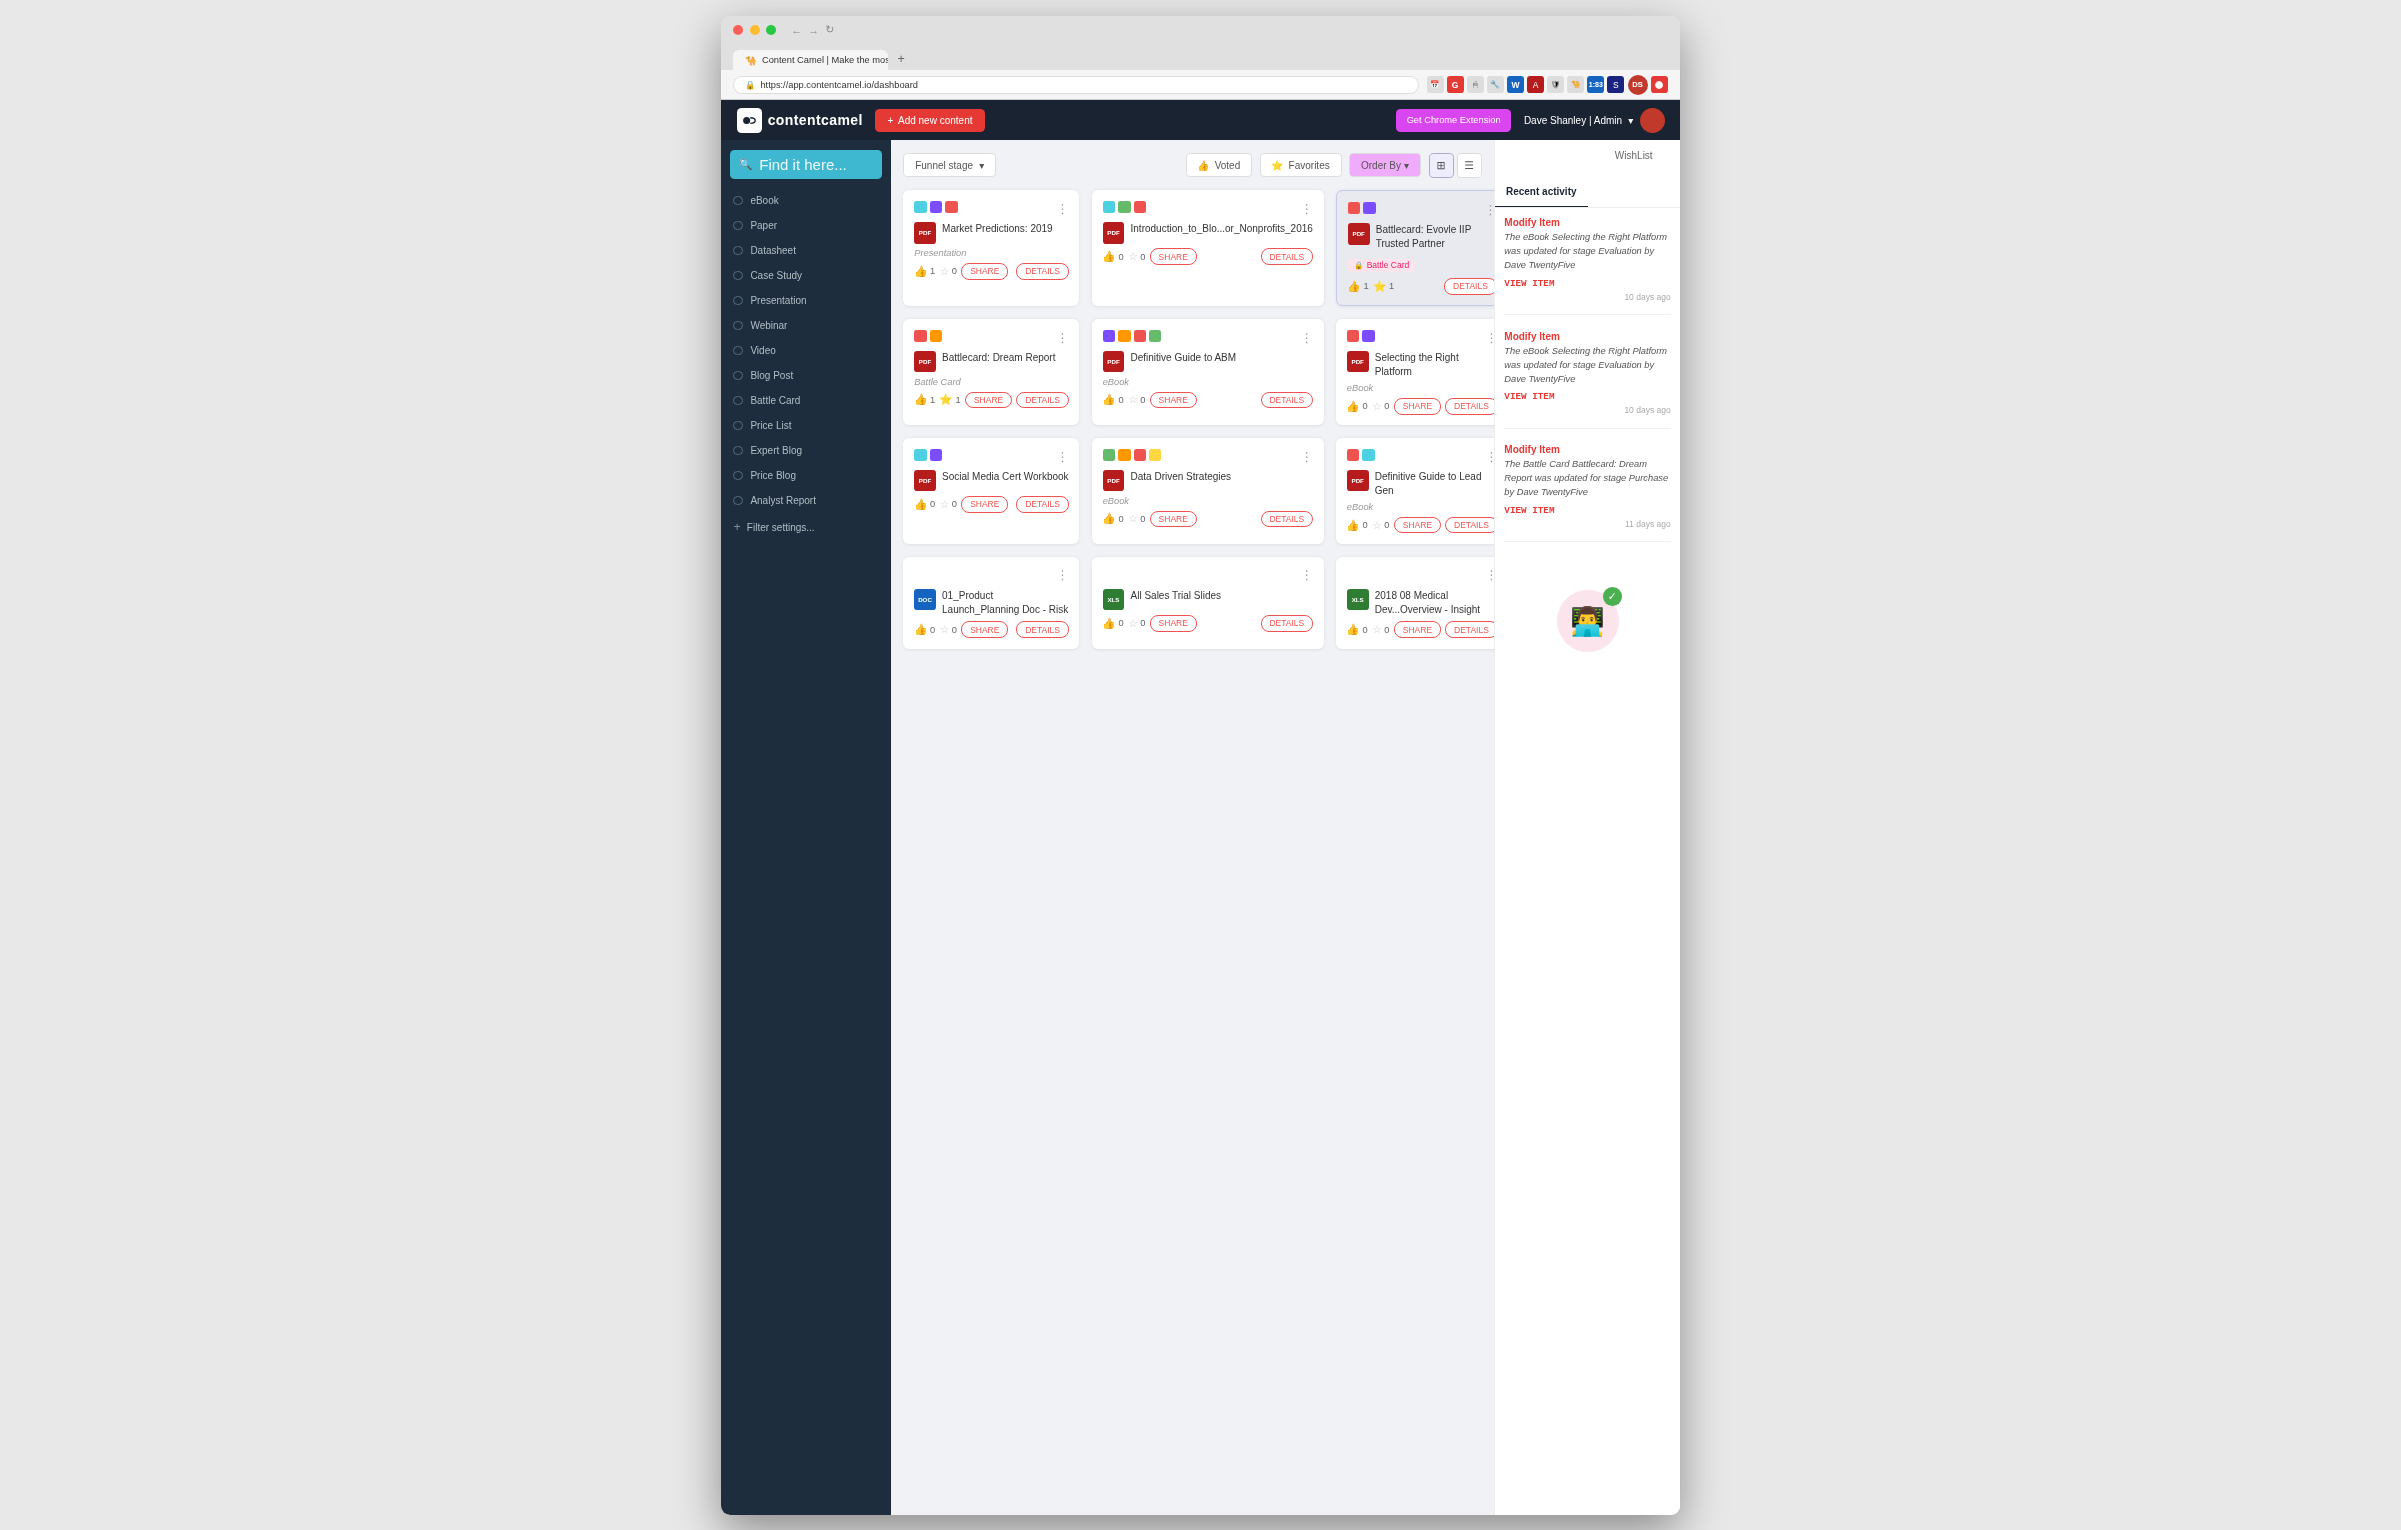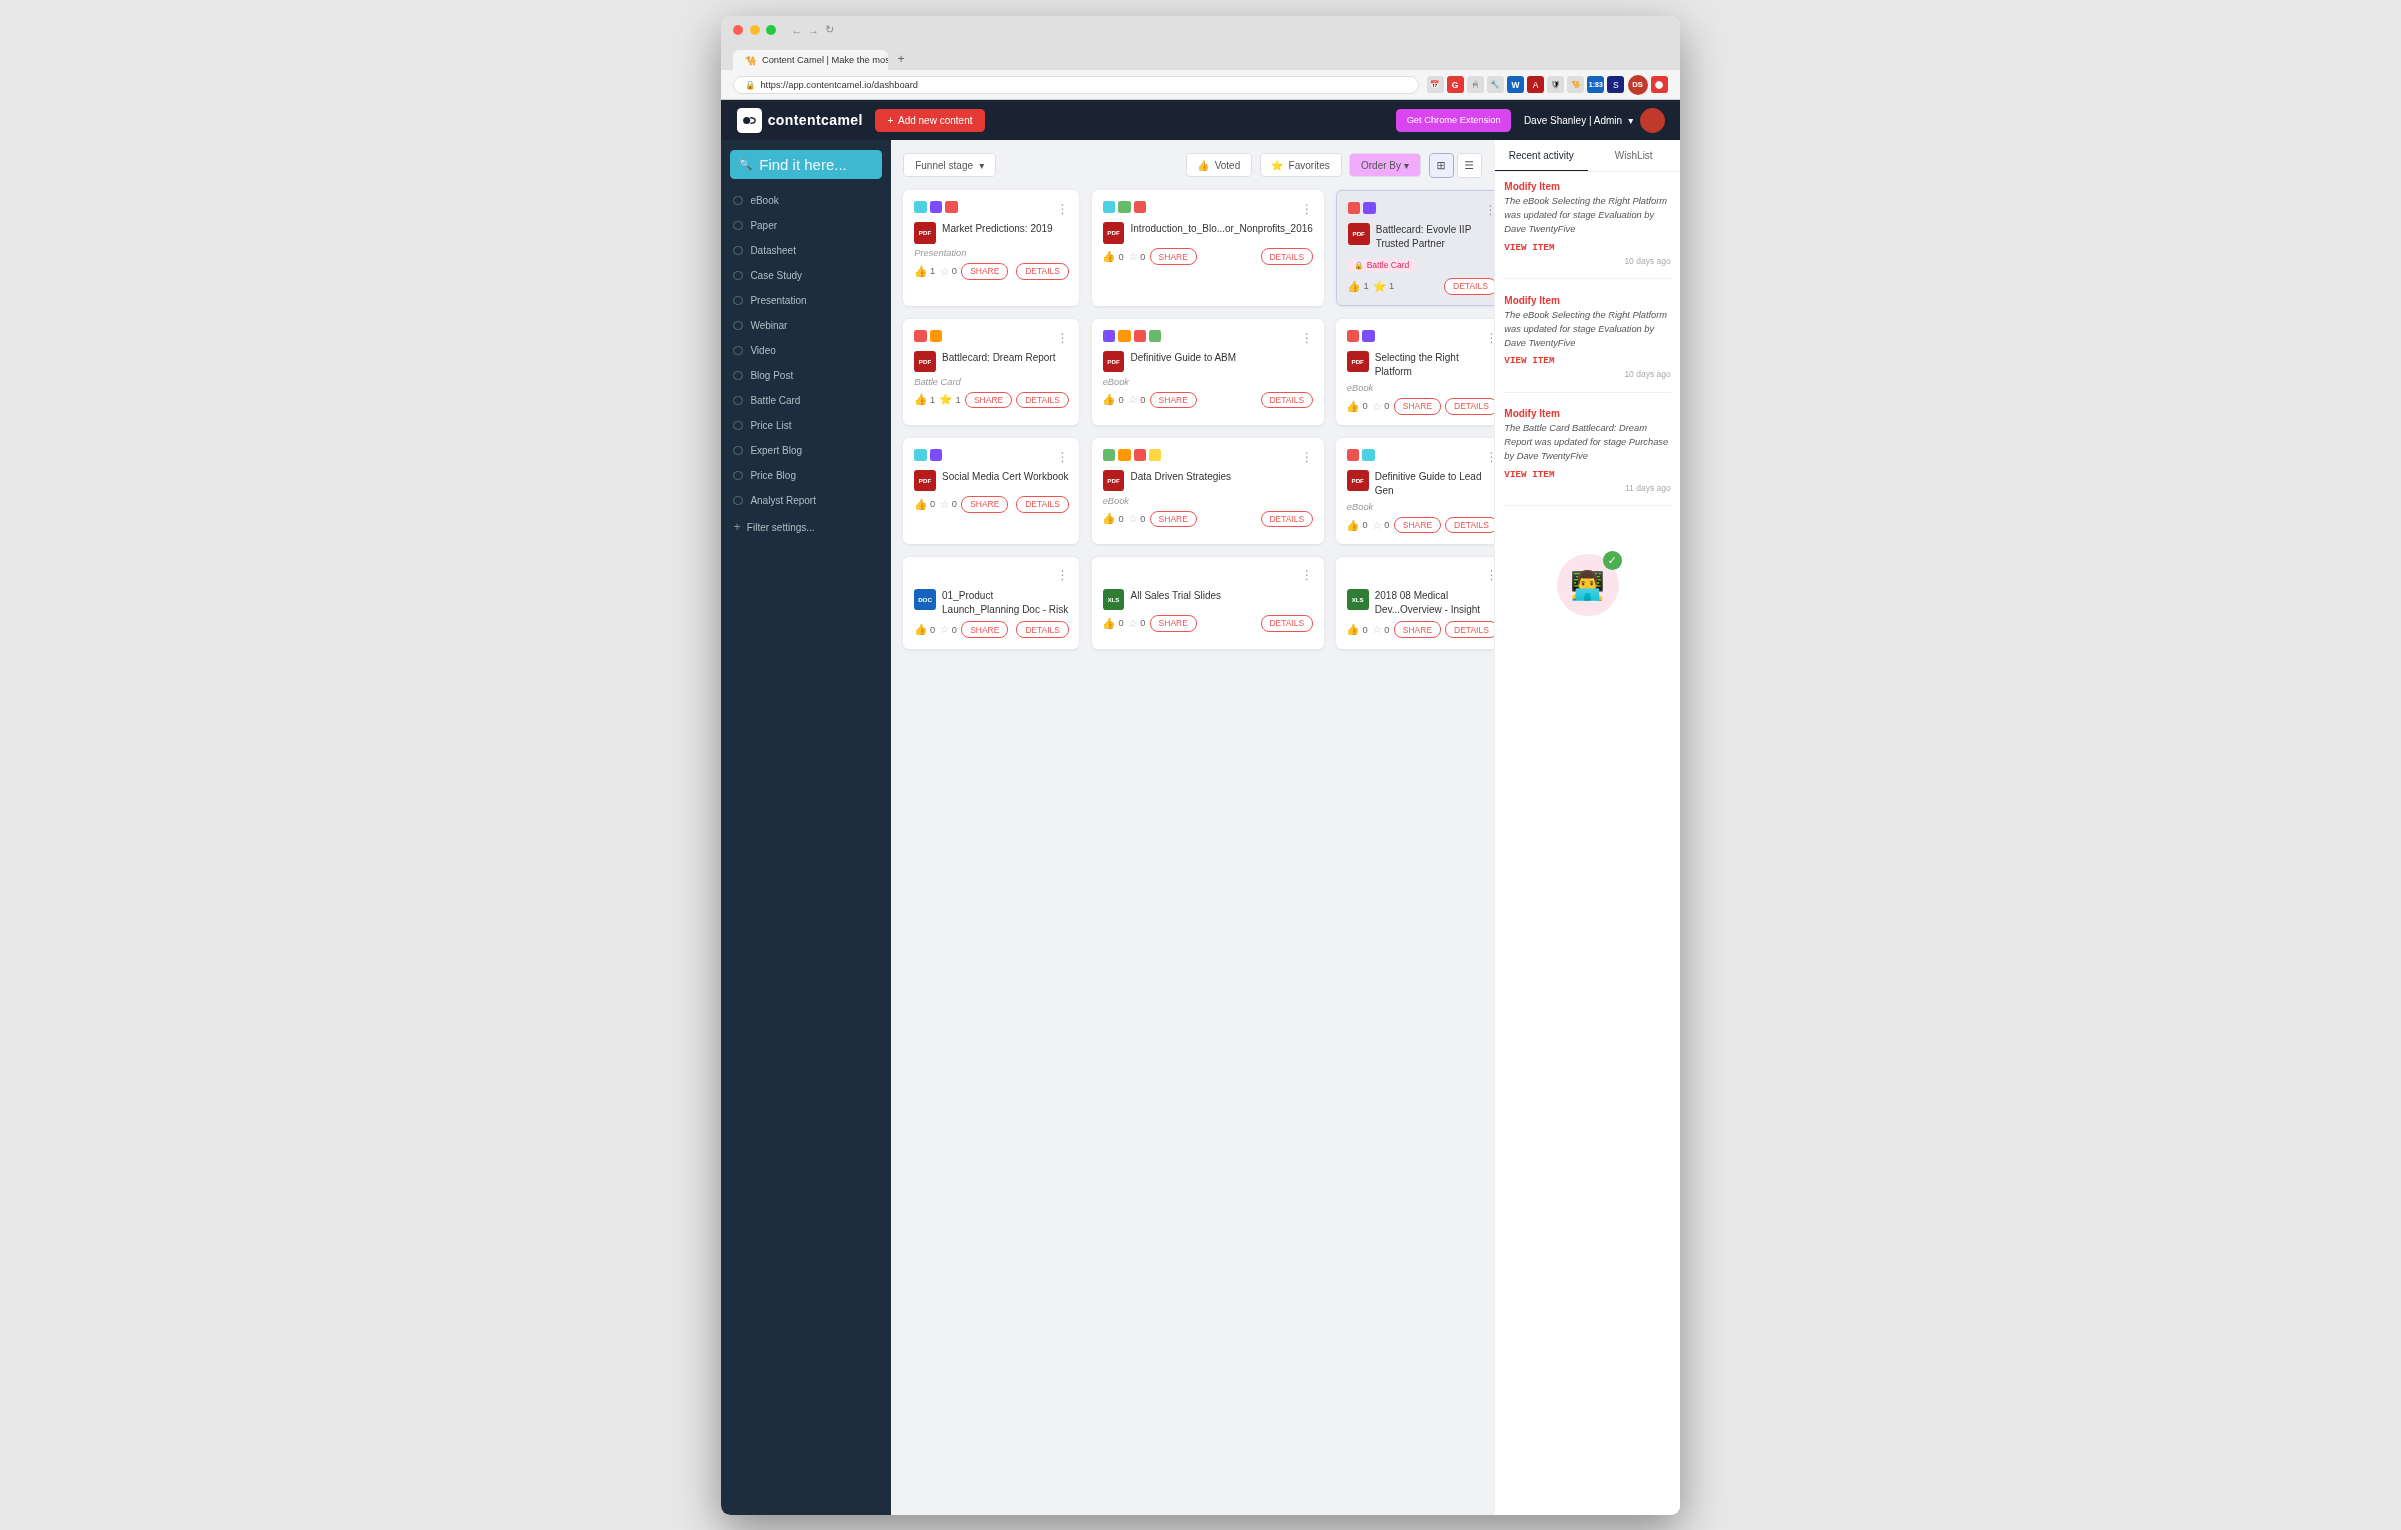--- a/index.html
+++ b/index.html
@@ -398,22 +398,23 @@
     .right-tab {
       flex: 1;
       padding: 9.3px 6.2px;
       text-align: center;
       font-size: 10px;
       cursor: pointer;
       color: #666;
     }
     .right-tab.active {
       color: #1a2332;
-      font-weight: 400;
+      font-weight: 700;
       border-bottom: 1.5px solid #1a2332;
+      margin-top: 36px;
     }
 
     .activity-list { padding: 9.3px; }
     .activity-item { margin-bottom: 15.5px; padding-bottom: 12.4px; border-bottom: 0.8px solid #f0f0f0; }
     .activity-action { color: #e53935; font-size: 10px; font-weight: 600; margin-bottom: 3.1px; }
     .activity-desc { font-size: 9.3px; color: #555; line-height: 1.5; font-style: italic; margin-bottom: 4.6px; }
     .activity-link { color: #e53935; font-size: 9.3px; font-weight: 600; cursor: pointer; display: block; margin-bottom: 3.1px; font-family: Liberation Mono, monospace; }
     .activity-time { font-size: 8.5px; color: #aaa; text-align: right; display: block; }
 
     .illustration {

